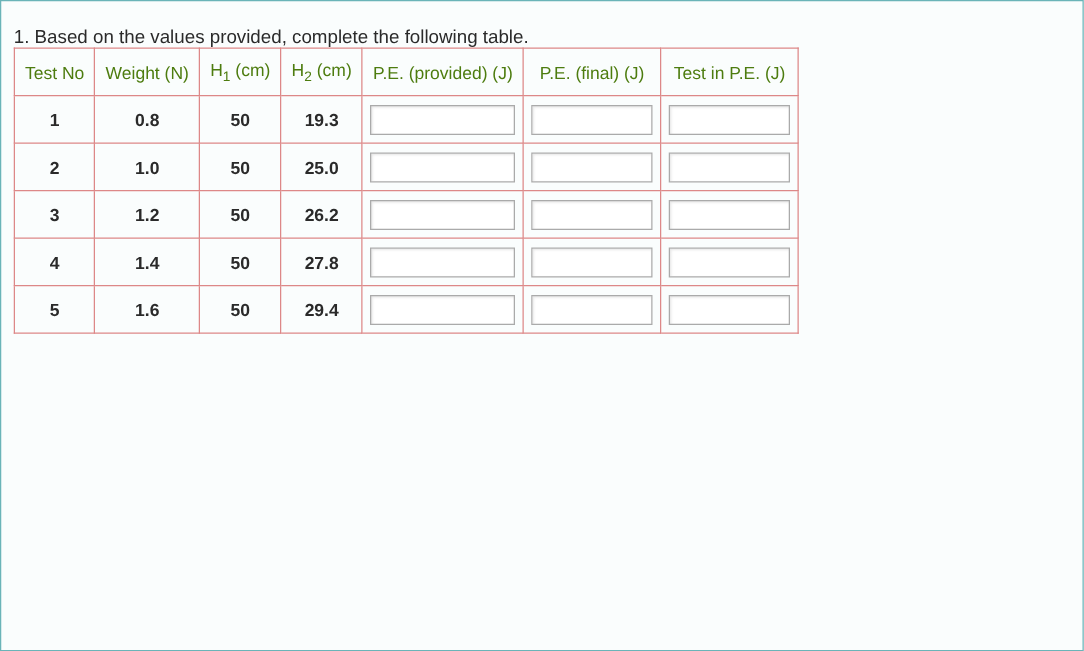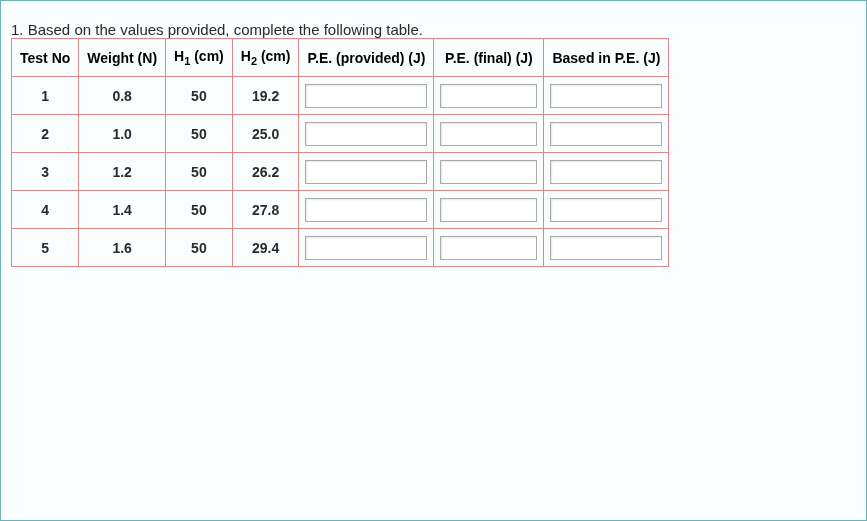--- a/index.html
+++ b/index.html
@@ -26,22 +26,22 @@
     }
     th, td {
       border: 1px solid #d88;
       padding: 6px 8px;
       text-align: center;
       font-size: 14px;
       vertical-align: middle;
       height: 38px;
     }
     th {
-      font-weight: bold;
-      color: #000000;
+      font-weight: normal;
+      color: #4d7c0f;
       white-space: nowrap;
     }
     td {
       font-weight: bold;
       color: #2a2a2a;
     }
     .sub {
       font-size: 11px;
       vertical-align: sub;
     }
@@ -77,29 +77,29 @@
       <th class="col-testno">Test No</th>
       <th class="col-weight">Weight (N)</th>
       <th class="col-h1">
         <span>H</span><span class="sub">1</span><span> (cm)</span>
       </th>
       <th class="col-h2">
         <span>H</span><span class="sub">2</span><span> (cm)</span>
       </th>
       <th class="col-pe-init">P.E. (provided) (J)</th>
       <th class="col-pe-final">P.E. (final) (J)</th>
-      <th class="col-loss">Based in P.E. (J)</th>
+      <th class="col-loss">Test in P.E. (J)</th>
     </tr>
   </thead>
   <tbody>
     <tr>
       <td>1</td>
       <td>0.8</td>
       <td>50</td>
-      <td>19.2</td>
+      <td>19.3</td>
       <td class="input-cell"><input type="text" value="" style=""></td>
       <td class="input-cell"><input type="text" value="" style=""></td>
       <td class="input-cell"><input type="text" value="" style=""></td>
     </tr>
     <tr>
       <td>2</td>
       <td>1.0</td>
       <td>50</td>
       <td>25.0</td>
       <td class="input-cell"><input type="text" value="" style=""></td>

